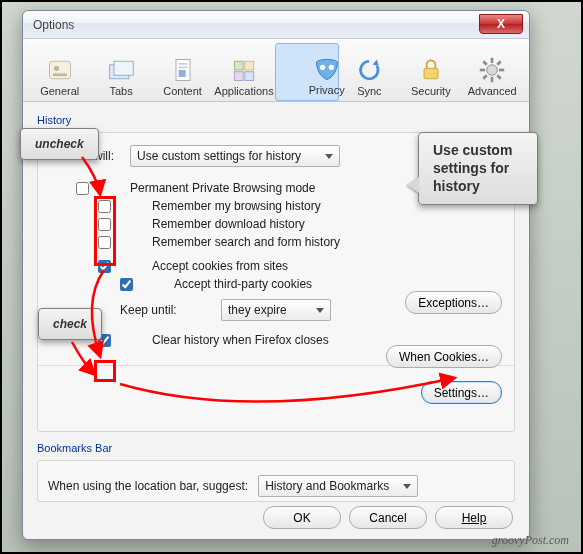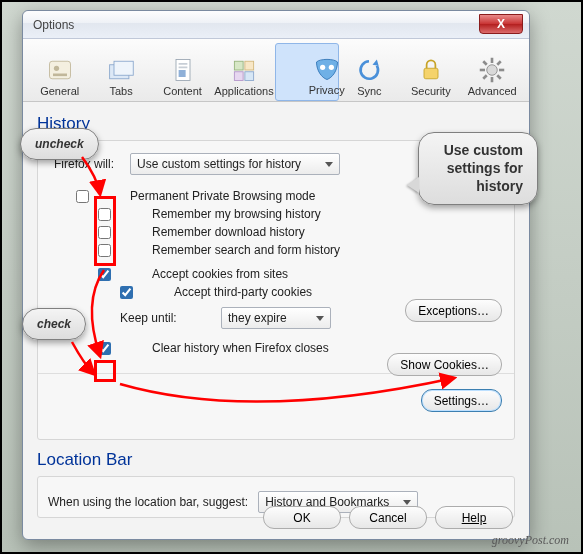--- a/index.html
+++ b/index.html
@@ -67,21 +67,21 @@
     background: #cfe3fb;
     border: 1px solid #8fb6e8;
     padding-left: 40px;
   }
   .tab .icon { width: 36px; height: 30px; display:flex; align-items:center; justify-content:center; }
   .tab .icon svg { width: 28px; height: 28px; }
   
   .body {
     padding: 10px 14px 0 14px;
   }
-  .group-label { color: #003399; font-size: 17px; margin: 2px 0 6px 0; }
+  .group-label { color: #003399; font-size: 11px; margin: 2px 0 6px 0; }
   .groupbox {
     border: 1px solid #d6d6d6;
     border-radius: 3px;
     padding: 8px 10px 12px;
     background: #f7f7f7;
     position: relative;
     margin-bottom: 10px;
   }
   .row { display: flex; align-items: center; margin: 4px 0; }
   .row label { margin-left: 4px; }
@@ -112,27 +112,27 @@
   .footer {
     position: absolute; bottom: 10px; right: 16px;
     display: flex; gap: 8px;
   }
   .footer .btn { min-width: 78px; }
   
   .callout {
     position: absolute;
     background: linear-gradient(#f4f4f4,#dddddd);
     border: 1px solid #7f7f7f;
-    border-radius: 16px;
+    border-radius: 4px;
     padding: 8px 14px;
     font-style: italic;
     font-weight: bold;
     color: #333;
     box-shadow: 0 3px 6px rgba(0,0,0,.35);
-    text-align:right;
+    text-align:left;
   }
   .callout.big { font-style: normal; font-size: 14px; line-height:1.3; width:120px; }
   .callout.big::after{
     content:""; position:absolute; left:-12px; top:44px;
     width:0;height:0;border-top:8px solid transparent;border-bottom:8px solid transparent;border-right:12px solid #d8d8d8;
     filter: drop-shadow(-1px 1px 1px rgba(0,0,0,.3));
   }
   .redbox { position:absolute; border:3px solid #ff0000; background:transparent; pointer-events:none; }
   .hr { border: none; border-top:1px solid #dedede; margin: 6px -10px; }
   .watermark { position:absolute; right:12px; bottom:4px; font-style:italic; color:#5a5a5a; font-size:12px; font-family: Georgia, serif;}
@@ -279,33 +279,33 @@
         <input type="checkbox" checked="" style="">
         <label>Accept third-party cookies</label>
       </div>
 
       <div class="row sub" style="margin-left:72px;margin-top:8px">
         <span style="min-width:64px">Keep until:</span>
         <div class="select" style="min-width:110px">
           <span>they expire</span>
           <span class="caret"></span>
         </div>
-        <button class="btn right" style="top:212px">Show Cookies…</button>
+        <button class="btn right" style="top:212px">When Cookies…</button>
       </div>
 
       <div class="row sub" style="margin-left:50px;margin-top:12px">
         <input type="checkbox" checked="" style="">
         <label>Clear history when Firefox closes</label>
         <button class="btn highlight right" style="top:248px">Settings…</button>
       </div>
 
       <hr class="hr" style="margin-top:18px">
     </div>
 
-    <div class="group-label">Location Bar</div>
+    <div class="group-label">Bookmarks Bar</div>
     <div class="groupbox" style="height:42px;padding-top:10px">
       <div class="row">
         <span>When using the location bar, suggest:</span>
         <div class="select" style="min-width:160px;margin-left:10px">
           <span>History and Bookmarks</span>
           <span class="caret"></span>
         </div>
       </div>
     </div>
   </div>
@@ -313,21 +313,21 @@
   <div class="footer">
     <button class="btn">OK</button>
     <button class="btn">Cancel</button>
     <button class="btn">
           <span style="text-decoration:underline">Help</span>
         </button>
   </div>
 </div>
 
 <div class="callout" style="left:18px; top:126px;">uncheck</div>
-<div class="callout" style="left:20px; top:306px;">check</div>
+<div class="callout" style="left:36px; top:306px;">check</div>
 <div class="callout big" style="left:416px; top:130px;">Use custom settings for history</div>
 
 <div class="redbox" style="left:92px; top:194px; width:22px; height:70px;"></div>
 <div class="redbox" style="left:92px; top:358px; width:22px; height:22px;"></div>
 
 <svg style="position:absolute;left:0;top:0;pointer-events:none" width="583" height="554">
   <defs>
     <marker id="arrow" viewBox="0 0 10 10" refX="8" refY="5" markerWidth="7" markerHeight="7" orient="auto">
       <path d="M0 0 L10 5 L0 10 z" fill="#ff0000"></path>
     </marker>

